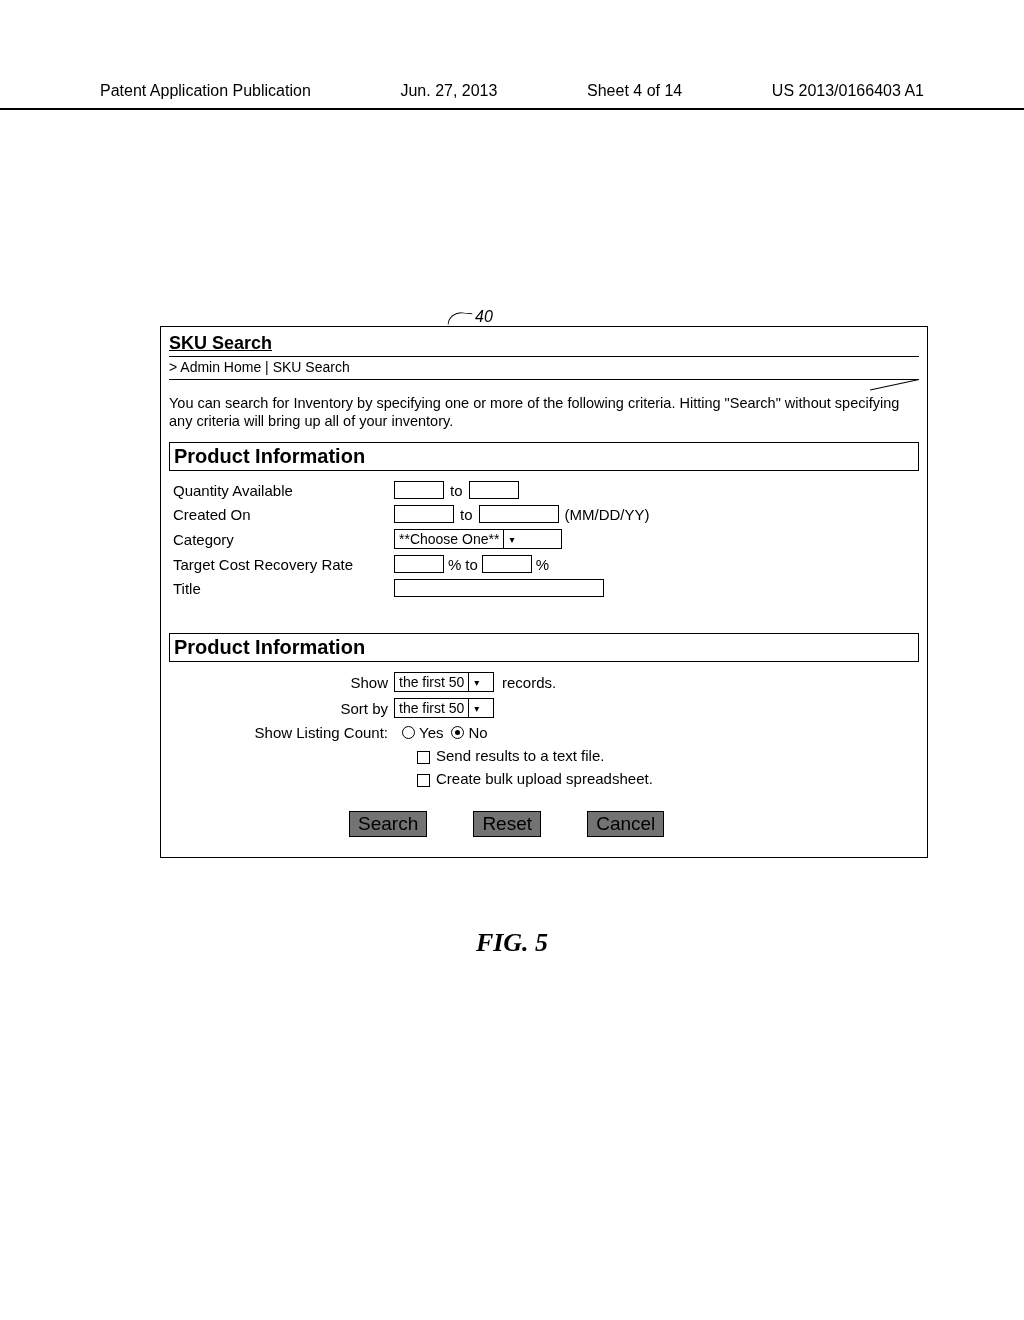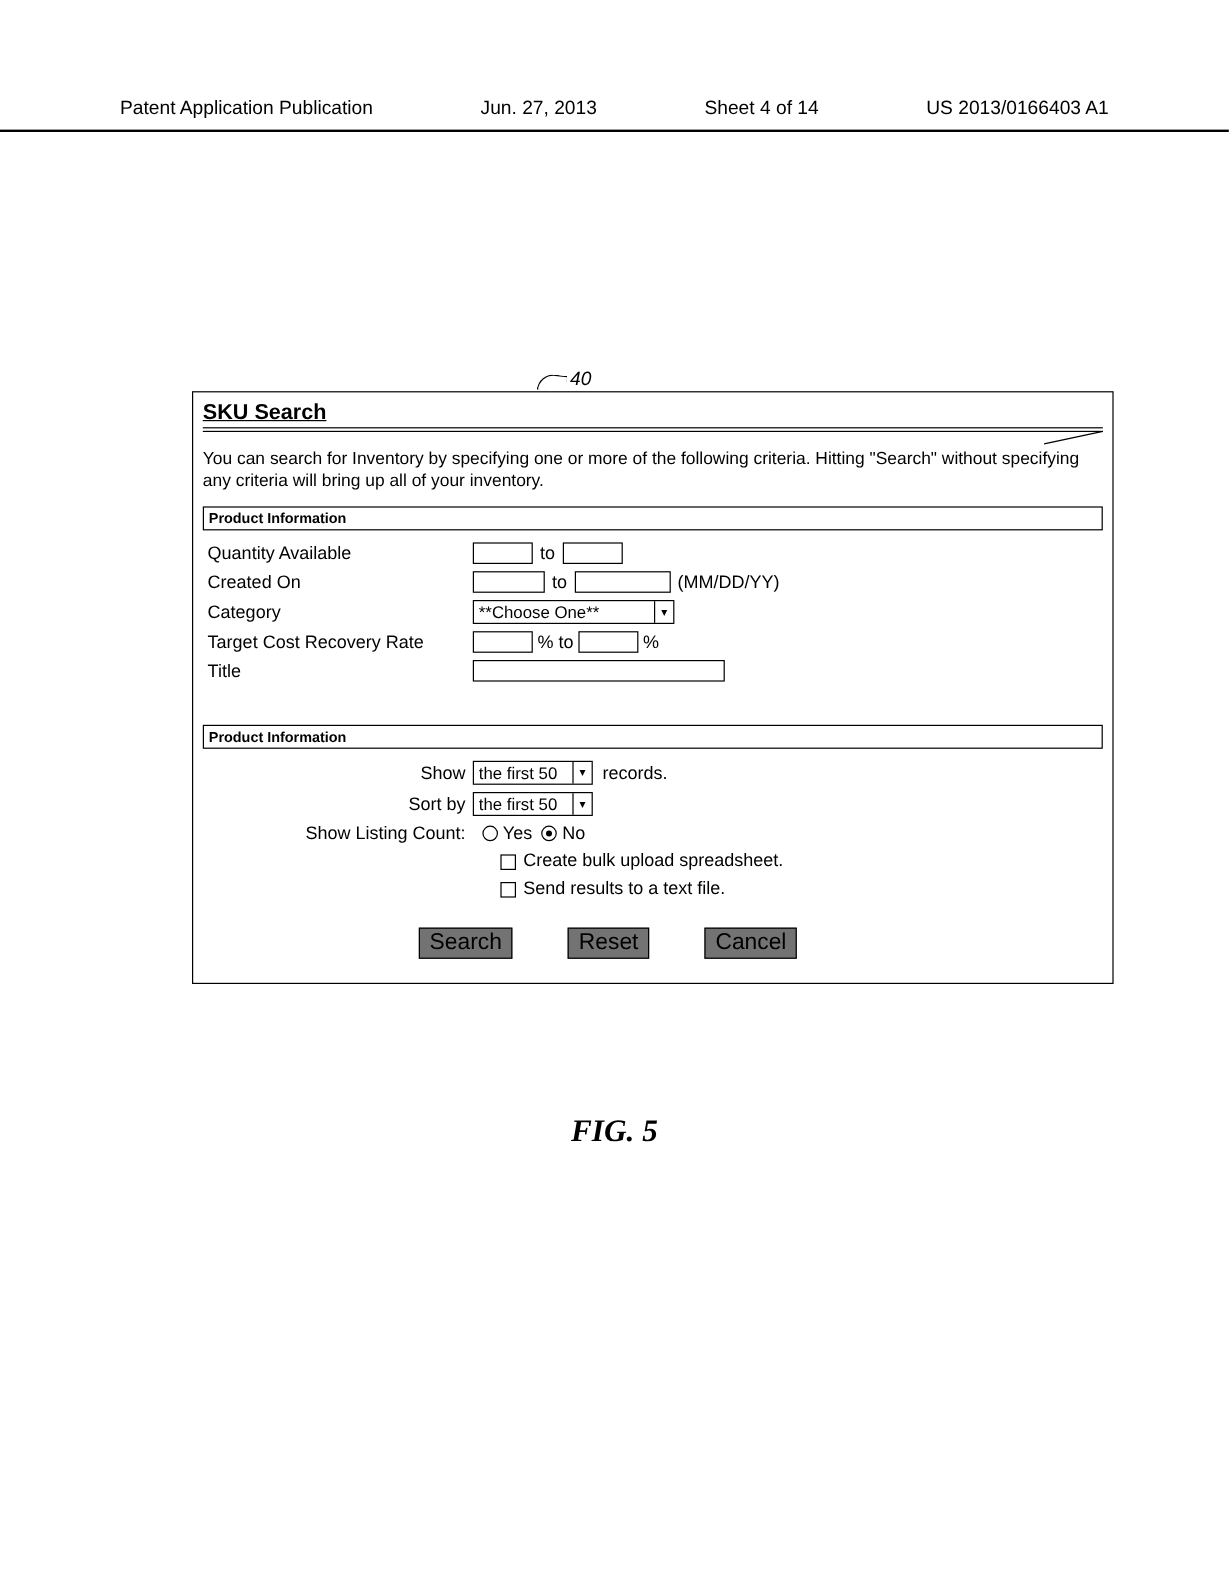--- a/index.html
+++ b/index.html
@@ -82,21 +82,21 @@
   }
   .intro {
     font-size: 14.5px;
     line-height: 1.25;
     margin-bottom: 12px;
   }
   .section-head {
     border: 1.5px solid #000;
     padding: 2px 4px;
     font-weight: bold;
-    font-size: 12px;
+    font-size: 20px;
     margin-bottom: 10px;
   }
   .form-row {
     display: flex;
     align-items: center;
     margin: 6px 0;
     font-size: 15px;
   }
   .form-row .lbl {
     width: 225px;
@@ -115,21 +115,20 @@
   .w120 { width: 120px; }
   .w210 { width: 210px; }
   .sep { margin: 0 6px; }
   .combo {
     border: 1.5px solid #000;
     height: 20px;
     display: inline-flex;
     align-items: stretch;
     font-size: 14px;
     background: #fff;
-    justify-content: space-between;
   }
   .combo .ctext {
     padding: 0 4px;
     display: flex;
     align-items: center;
   }
   .combo .carrow {
     border-left: 1.5px solid #000;
     width: 16px;
     display: flex;
@@ -213,20 +212,23 @@
 
 <div class="ref-lead"></div>
 <div class="ref-num">40</div>
 
 <div class="panel">
 
   <div class="title-line">
     <span>SKU Search</span>
   </div>
 
+  <div class="breadcrumb">
+    <span>&gt; </span><span>Admin Home</span><span> | </span><span>SKU Search</span>
+  </div>
 
   <div class="cutline"></div>
 
   <div class="intro">You can search for Inventory by specifying one or more of the following criteria. Hitting "Search" without specifying any criteria will bring up all of your inventory.</div>
 
   <div class="section-head">Product Information</div>
 
 
   <div class="form-row">
     <span class="lbl">Quantity Available</span>
@@ -288,24 +290,24 @@
 
   <div class="row-right">
     <span class="rlbl">Show Listing Count:</span>
     <span class="radio"></span>
     <span>Yes</span>
     <span class="radio checked"></span>
     <span>No</span>
   </div>
 
   <div class="cb-row">
+    <span class="cbox"></span><span>Send results to a text file.</span>
+  </div>
+  <div class="cb-row">
     <span class="cbox"></span><span>Create bulk upload spreadsheet.</span>
-  </div>
-  <div class="cb-row">
-    <span class="cbox"></span><span>Send results to a text file.</span>
   </div>
 
   <div class="btn-row">
     <span class="btn">Search</span>
     <span class="btn">Reset</span>
     <span class="btn">Cancel</span>
   </div>
 
 </div>
 

